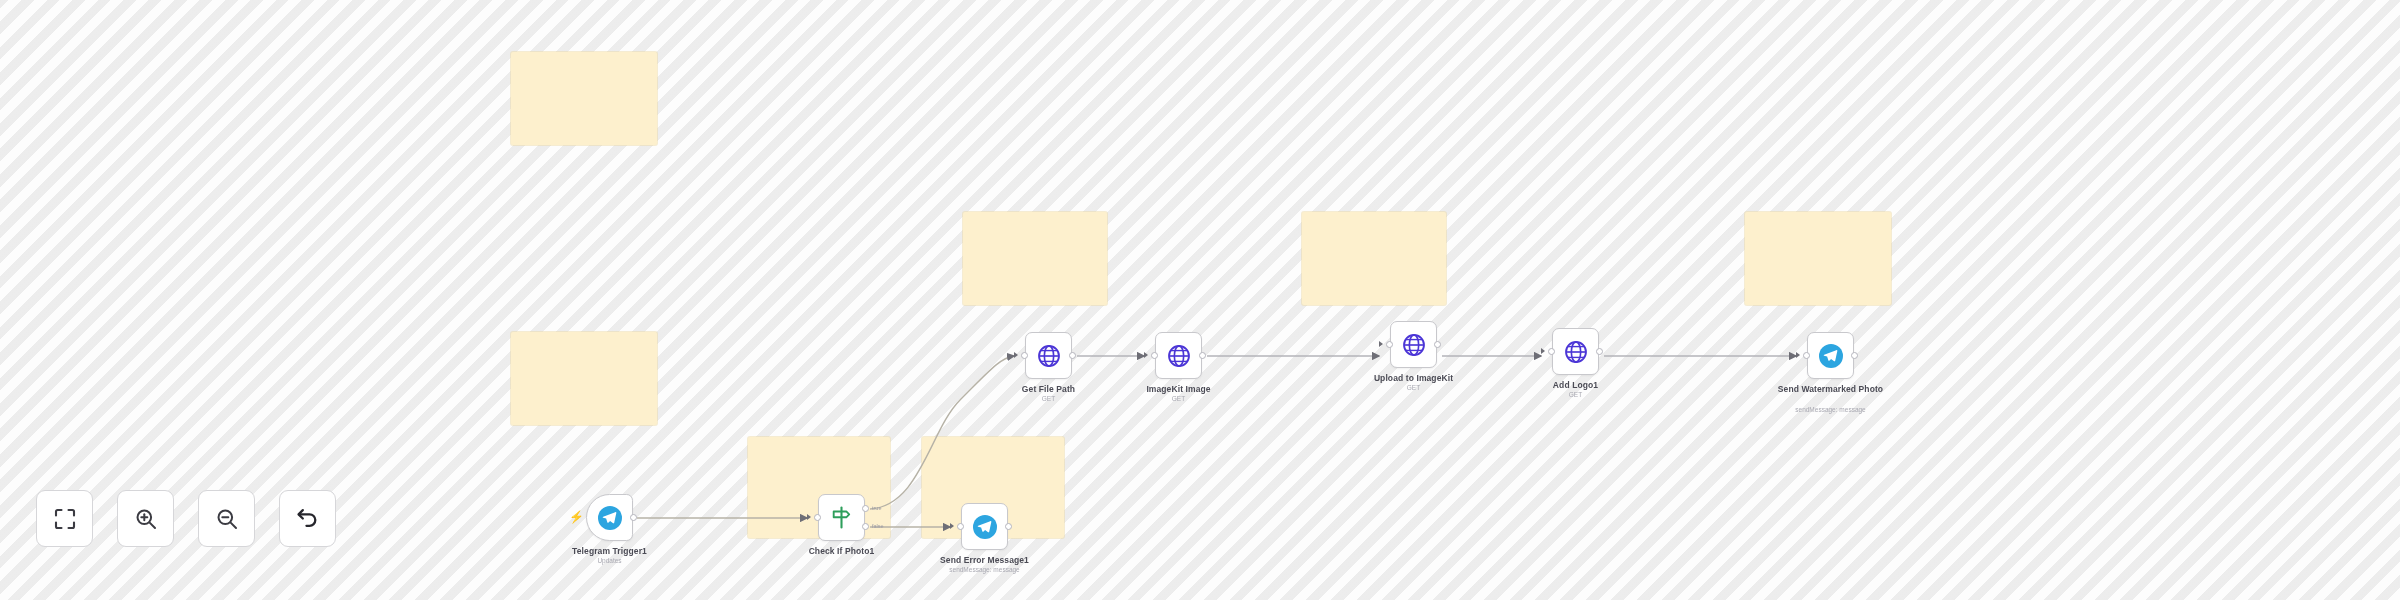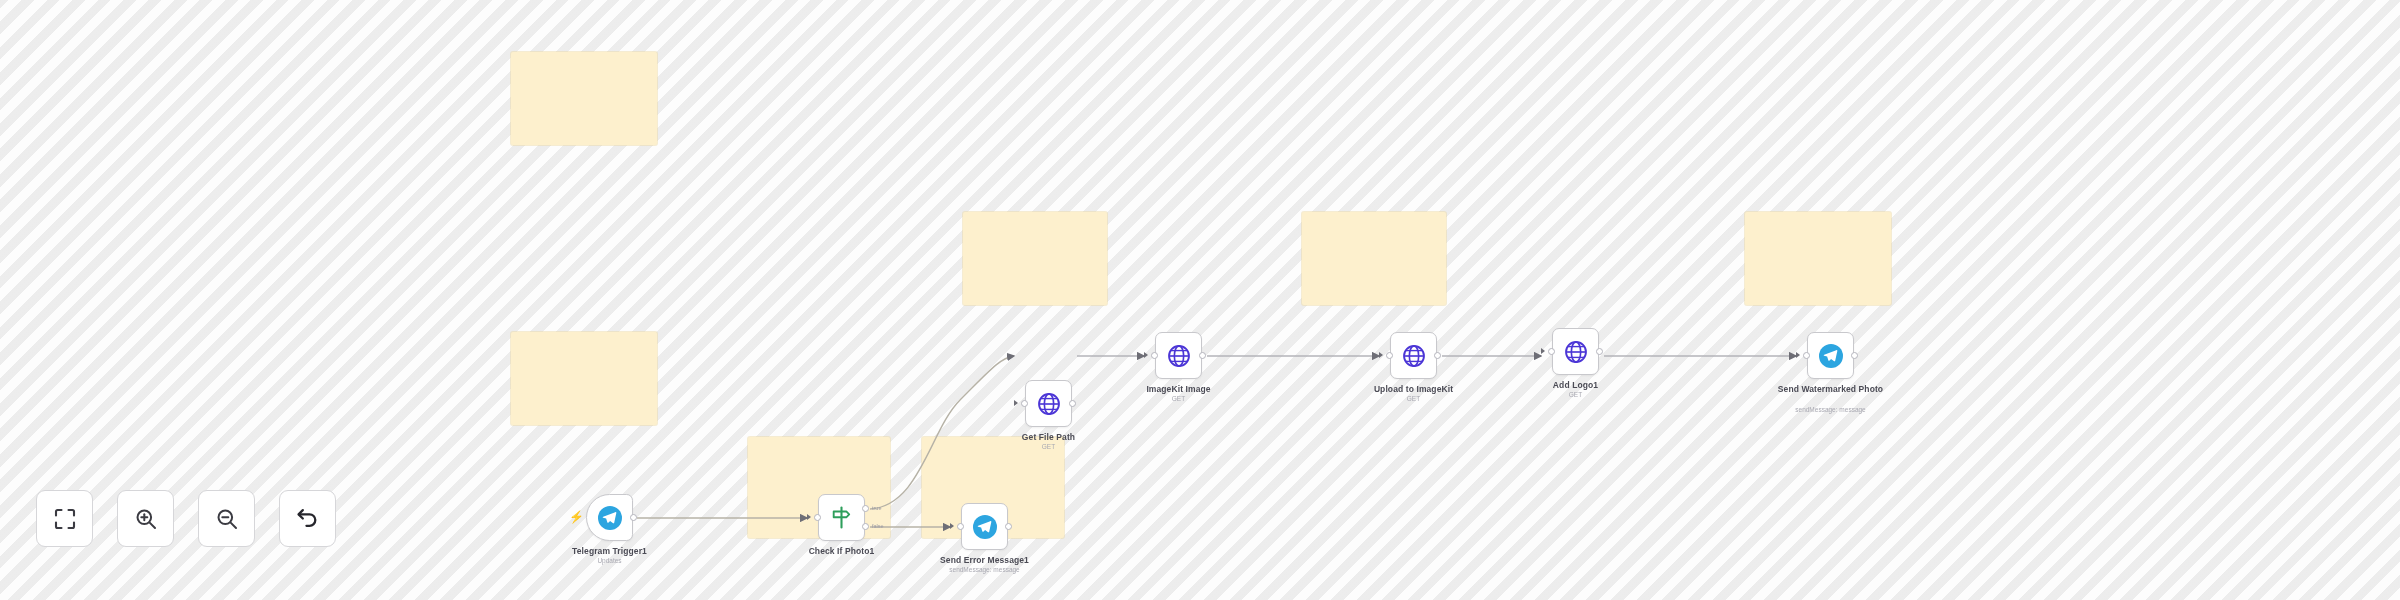--- a/index.html
+++ b/index.html
@@ -181,21 +181,21 @@
       <path d="M21.2 3.4 1.9 10.9c-1 .4-1 1 -.2 1.3l4.9 1.5 1.9 5.7c.2.7.4.9 1 .9.5 0 .7-.2 1-.5l2.4-2.3 4.9 3.6c.9.5 1.5.2 1.7-.8L22.9 4.6c.3-1.3-.5-1.8-1.7-1.2z" fill="#ffffff"></path>
     </svg>
           </span>
         </div>
         <span class="arrow-in"></span>
         <span class="port in"></span>
         <span class="port out"></span>
         <div class="label">Send Error Message1</div>
         <div class="sublabel one">sendMessage: message</div>
       </div>
-      <div class="node" style="left: 1025px; top: 332px; width: 47px; height: 47px; margin-top: 48px;">
+      <div class="node" style="left: 1025px; top: 332px; width: 47px; height: 47px;">
         <div class="box">
           <svg class="icn" width="26" height="26" viewBox="0 0 24 24">
     <circle cx="12" cy="12" r="9.2" fill="none" stroke="#4b35d6" stroke-width="1.7"></circle>
     <ellipse cx="12" cy="12" rx="4.3" ry="9.2" fill="none" stroke="#4b35d6" stroke-width="1.5"></ellipse>
     <line x1="2.8" y1="12" x2="21.2" y2="12" stroke="#4b35d6" stroke-width="1.5"></line>
     <line x1="4.3" y1="7" x2="19.7" y2="7" stroke="#4b35d6" stroke-width="1.3"></line>
     <line x1="4.3" y1="17" x2="19.7" y2="17" stroke="#4b35d6" stroke-width="1.3"></line>
   </svg>
         </div>
         <span class="arrow-in"></span>
@@ -213,21 +213,21 @@
     <line x1="4.3" y1="7" x2="19.7" y2="7" stroke="#4b35d6" stroke-width="1.3"></line>
     <line x1="4.3" y1="17" x2="19.7" y2="17" stroke="#4b35d6" stroke-width="1.3"></line>
   </svg>
         </div>
         <span class="arrow-in"></span>
         <span class="port in"></span>
         <span class="port out"></span>
         <div class="label">ImageKit Image</div>
         <div class="sublabel one">GET</div>
       </div>
-      <div class="node" style="left: 1390px; top: 332px; width: 47px; height: 47px; text-decoration: underline;">
+      <div class="node" style="left: 1390px; top: 321px; width: 47px; height: 47px; text-decoration: underline;">
         <div class="box">
           <svg class="icn" width="26" height="26" viewBox="0 0 24 24">
     <circle cx="12" cy="12" r="9.2" fill="none" stroke="#4b35d6" stroke-width="1.7"></circle>
     <ellipse cx="12" cy="12" rx="4.3" ry="9.2" fill="none" stroke="#4b35d6" stroke-width="1.5"></ellipse>
     <line x1="2.8" y1="12" x2="21.2" y2="12" stroke="#4b35d6" stroke-width="1.5"></line>
     <line x1="4.3" y1="7" x2="19.7" y2="7" stroke="#4b35d6" stroke-width="1.3"></line>
     <line x1="4.3" y1="17" x2="19.7" y2="17" stroke="#4b35d6" stroke-width="1.3"></line>
   </svg>
         </div>
         <span class="arrow-in"></span>

